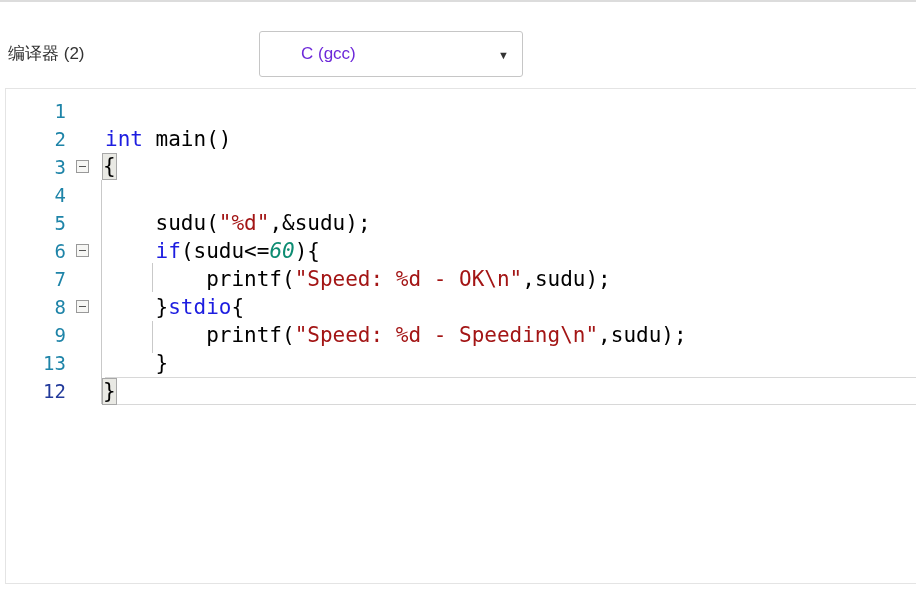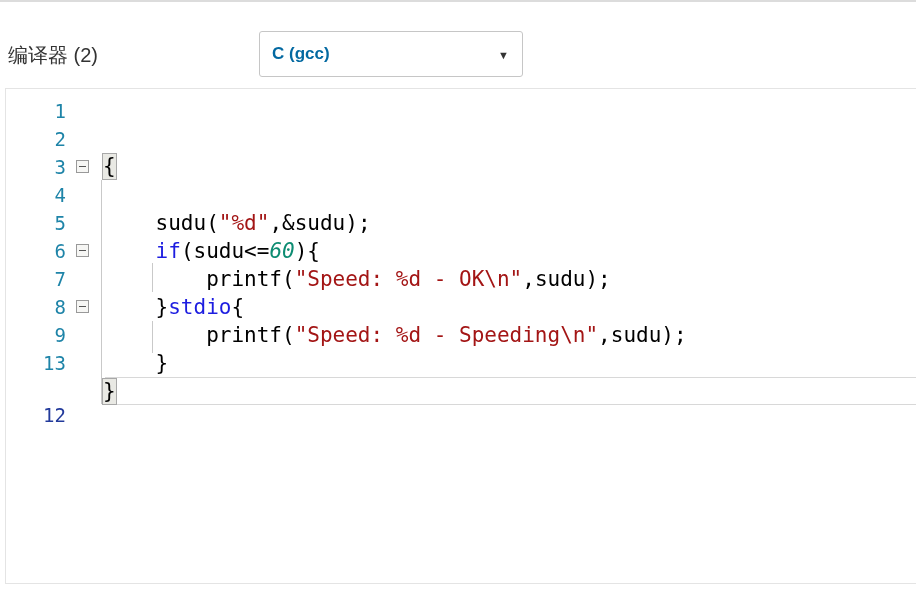--- a/index.html
+++ b/index.html
@@ -1,34 +1,34 @@
 <!DOCTYPE html>
 <html><head>
 <meta charset="utf-8">
 <style>
   html,body{margin:0;padding:0;background:#fff;width:916px;height:589px;overflow:hidden;
     font-family:"Liberation Sans",sans-serif;}
   .top-divider{position:absolute;top:0;left:0;width:916px;height:2px;background:#dcdcdc;}
 
   
-  .hdr-label{position:absolute;left:8px;top:42px;font-size:20px;color:#333;}
+  .hdr-label{position:absolute;left:8px;top:42px;font-size:17px;color:#333;}
   .dropdown{position:absolute;left:259px;top:31px;width:264px;height:46px;background:#fff;
     border:1px solid #c6c6c6;border-radius:3px;box-sizing:border-box;cursor:pointer;
     display:flex;align-items:center;}
-  .dropdown .value{margin-left:12px;font-size:17px;color:#0369a1;font-weight:bold;}
+  .dropdown .value{margin-left:41px;font-size:17px;color:#6d28d9;}
   .dropdown .arrow{position:absolute;right:13px;top:17px;font-size:11px;color:#333;}
 
   
   .editor{position:absolute;left:5px;top:88px;width:911px;height:496px;background:#fff;
     border-top:1px solid #e4e4e4;border-left:1px solid #e4e4e4;border-bottom:1px solid #e4e4e4;
     box-sizing:border-box;padding-top:8px;cursor:text;}
   .line{display:flex;height:28px;position:relative;}
   .ln{width:60px;text-align:right;font:19px/28px "DejaVu Sans Mono",monospace;color:#1e84a8;
     flex:0 0 auto;user-select:none;}
-  .ln.active{color:#223a9b;margin-top:24px;}
+  .ln.active{color:#223a9b;}
   .foldcell{width:39px;flex:0 0 auto;position:relative;}
   .foldbox{position:absolute;left:10px;top:7px;width:13px;height:13px;box-sizing:border-box;
     border:1px solid #999;background:#f6f6f4;cursor:pointer;}
   .foldbox .minus{position:absolute;left:2px;top:5px;width:7px;height:1px;background:#555;}
   .codecell{flex:1 1 auto;font:21px/28px "DejaVu Sans Mono",monospace;color:#000;
     white-space:pre;box-sizing:border-box;}
   .codecell.active{border-top:1px solid #d8d8d8;border-bottom:1px solid #d8d8d8;}
   .tok-kw{color:#1d1de0;}
   .tok-str{color:#a31515;}
   .tok-num{color:#0d8c72;font-style:italic;}
@@ -55,20 +55,21 @@
 
 <div class="editor">
   <div id="code-lines">
       <div class="line">
         <span class="ln">1</span>
         <span class="foldcell"></span>
       </div>
       <div class="line">
         <span class="ln">2</span>
         <span class="foldcell"></span>
+        <span class="codecell"><span class="tok-kw">int</span><span class="tok-pl"> main()</span></span>
       </div>
       <div class="line">
         <span class="ln">3</span>
         <span class="foldcell">
           <span class="foldbox">
             <span class="minus"></span>
           </span>
         </span>
         <span class="codecell"><span class="brace">{</span></span>
       </div>

